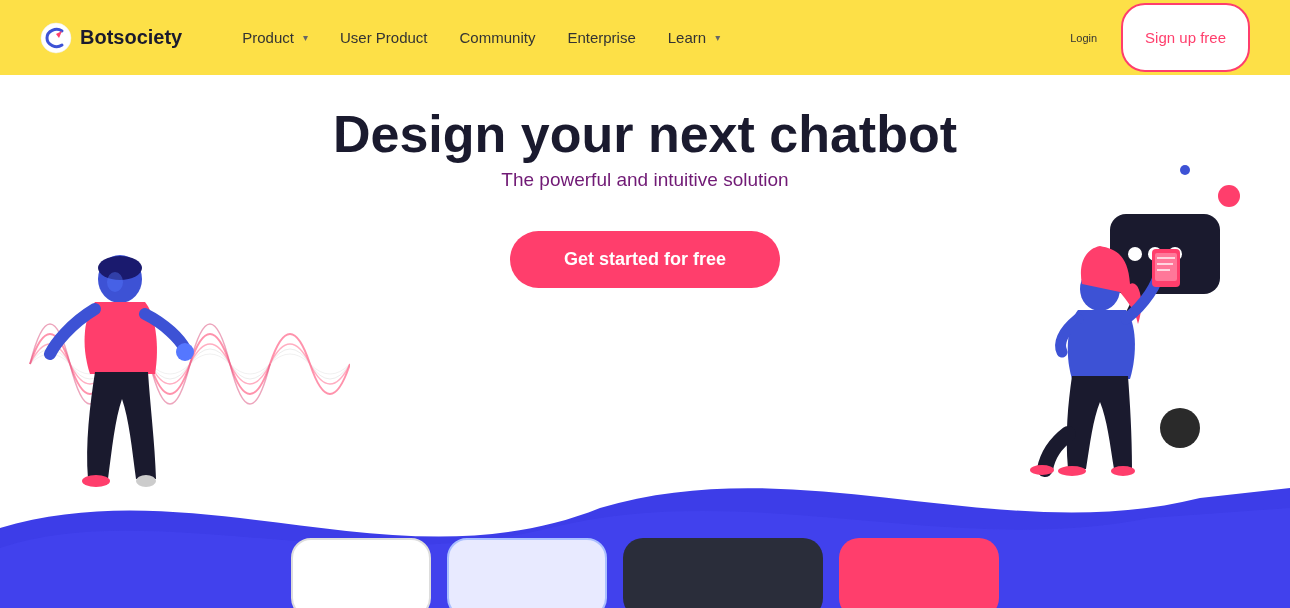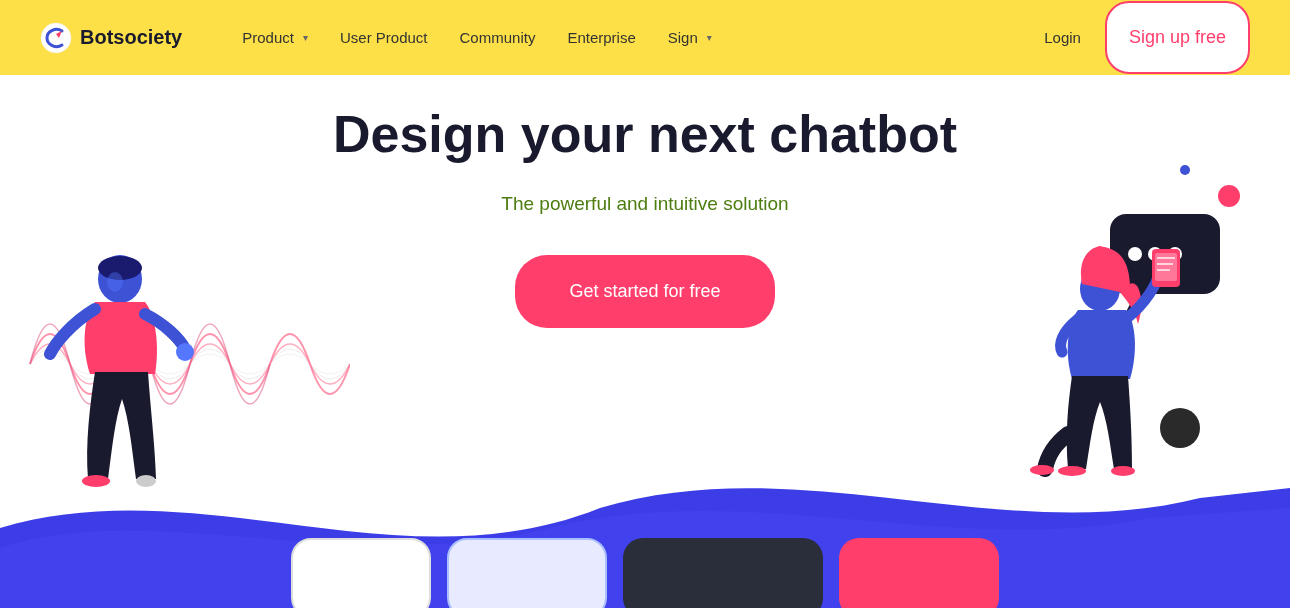--- a/index.html
+++ b/index.html
@@ -49,27 +49,27 @@
     .chevron {
       font-size: 10px;
       color: #666;
     }
     .nav-actions {
       display: flex;
       align-items: center;
       gap: 24px;
     }
     .login-btn {
-      font-size: 15px;
+      font-size: 11px;
       color: #333;
       cursor: pointer;
       text-decoration: none;
     }
     .signup-btn {
-      font-size: 18px;
+      font-size: 15px;
       color: #ff3e6c;
       border: 2px solid #ff3e6c;
       border-radius: 24px;
       padding: 24px 22px;
       cursor: pointer;
       background: #fff;
       font-weight: 500;
     }
 
     
@@ -78,36 +78,35 @@
       text-align: center;
       padding: 30px 20px 0;
       height: calc(608px - 75px);
       overflow: hidden;
     }
     .hero-title {
       font-size: 52px;
       font-weight: 800;
       color: #1a1a2e;
       line-height: 1.15;
-      margin-bottom: 24px;
     }
     .hero-subtitle {
       font-size: 19px;
-      color: #4d7c0f;
+      color: #701a75;
       line-height: 1.6;
       margin-bottom: 36px;
     }
     .cta-btn {
       background: #ff3e6c;
       color: #fff;
       border: none;
       border-radius: 32px;
-      padding: 26px 54px;
+      padding: 18px 54px;
       font-size: 18px;
-      font-weight: 400;
+      font-weight: 700;
       cursor: pointer;
       position: relative;
       z-index: 5;
     }
 
     
     .wave-bg {
       position: absolute;
       bottom: 0;
       left: 0;
@@ -205,21 +204,21 @@
     <a class="nav-link">
       <span>User Product</span>
     </a>
     <a class="nav-link">
       <span>Community</span>
     </a>
     <a class="nav-link">
       <span>Enterprise</span>
     </a>
     <a class="nav-link">
-      <span>Sign</span>
+      <span>Learn</span>
       <span class="chevron">▾</span>
     </a>
   </div>
 
   <div class="nav-actions">
     <a class="login-btn">Login</a>
     <button class="signup-btn">Sign up free</button>
   </div>
 </nav>
 

